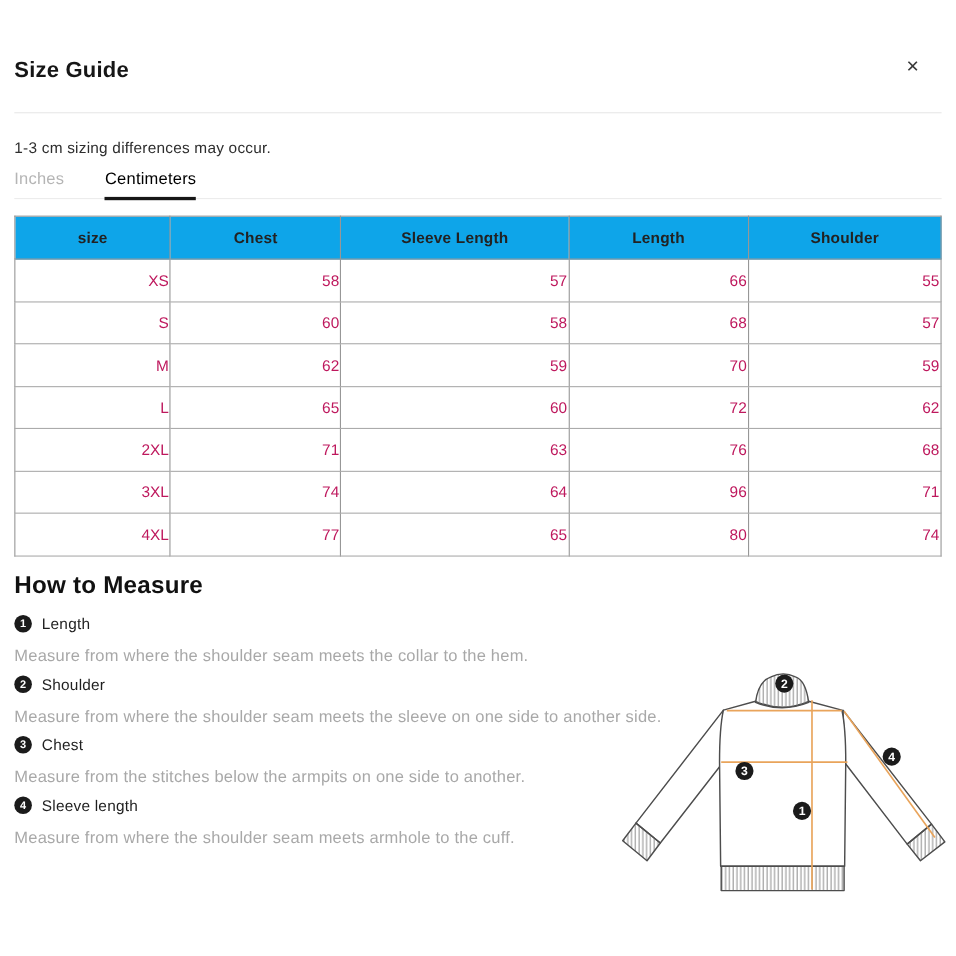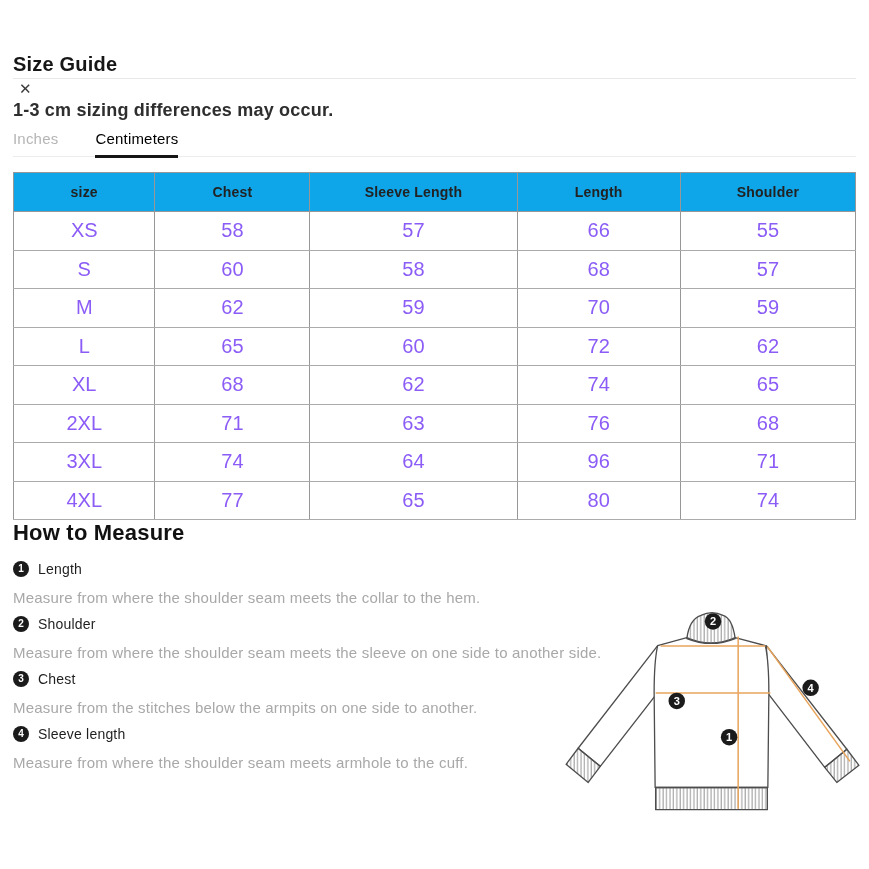--- a/index.html
+++ b/index.html
@@ -7,44 +7,44 @@
     position:relative;
     width:869px;height:869px;
     background:#fff;
     box-sizing:border-box;
     padding:50px 13px 0 13px;
     font-family:"Liberation Sans",sans-serif;
     color:#1e1e1e;
     overflow:hidden;
   }
   
-  .title-row{display:flex;align-items:flex-start;justify-content:space-between;height:28px;flex-direction:column;}
+  .title-row{display:flex;align-items:flex-start;justify-content:space-between;height:28px;margin-bottom:24px;}
   .page-title{font-size:20px;font-weight:700;letter-spacing:.2px;color:#161616;line-height:28px;}
   .close-btn{background:none;border:none;cursor:pointer;padding:2px 6px;margin-right:14px;line-height:18px;}
   .close-btn .x{font-size:15px;color:#3a3a3a;}
   .divider{height:1px;background:#e8e8e8;margin:0;}
   
-  .note{margin-top:21px;font-size:18px;color:#2e2e2e;line-height:20px;letter-spacing:.2px;font-weight:bold;}
+  .note{margin-top:21px;font-size:14px;color:#2e2e2e;line-height:20px;letter-spacing:.2px;}
   .tabs{display:flex;gap:37px;margin-top:10px;border-bottom:1px solid #ececec;}
   .tab{font-size:15px;padding-bottom:8px;border-bottom:3px solid transparent;margin-bottom:-2px;cursor:pointer;letter-spacing:.2px;}
   .tab--inactive{color:#b5b5b5;}
   .tab--active{color:#000000;border-bottom-color:#161616;font-weight:500;}
   
   table.size-table{width:100%;border-collapse:collapse;margin-top:15px;border:1px solid #8d8d8d;}
   .size-table th{
     background:#0ea5e9;height:36px;font-size:14px;font-weight:700;color:#222;
     border:1px solid #979797;letter-spacing:.2px;
   }
   .size-table td{
-    height:35.5px;text-align:center;font-size:20px;color:#8b5cf6;
+    height:35.5px;text-align:right;font-size:14px;color:#be185d;
     border-left:1px solid #979797;border-right:1px solid #979797;
     border-top:1px solid #ababab;border-bottom:1px solid #ababab;
   }
   
-  .htm-title{font-size:22px;font-weight:800;color:#111;line-height:26px;letter-spacing:.2px;}
+  .htm-title{margin-top:13px;font-size:22px;font-weight:800;color:#111;line-height:26px;letter-spacing:.2px;}
   .measure-list{margin-top:14px;}
   .measure-item{margin-bottom:7px;}
   .measure-label-row{display:flex;align-items:center;gap:9px;height:17px;margin-bottom:10px;}
   .num-badge{
     display:inline-flex;align-items:center;justify-content:center;
     width:16px;height:16px;border-radius:50%;background:#1b1b1b;color:#fff;
     font-size:10px;font-weight:700;flex:0 0 auto;
   }
   .measure-label{font-size:14px;color:#1f1f1f;letter-spacing:.2px;}
   .measure-desc{font-size:15px;color:#a8a8a8;line-height:21px;letter-spacing:.2px;}
@@ -113,27 +113,20 @@
         </tr>
 
         <tr>
           <td>L</td>
           <td>65</td>
           <td>60</td>
           <td>72</td>
           <td>62</td>
         </tr>
 
-        <tr>
-          <td>XL</td>
-          <td>68</td>
-          <td>62</td>
-          <td>74</td>
-          <td>65</td>
-        </tr>
 
         <tr>
           <td>2XL</td>
           <td>71</td>
           <td>63</td>
           <td>76</td>
           <td>68</td>
         </tr>
 
         <tr>

